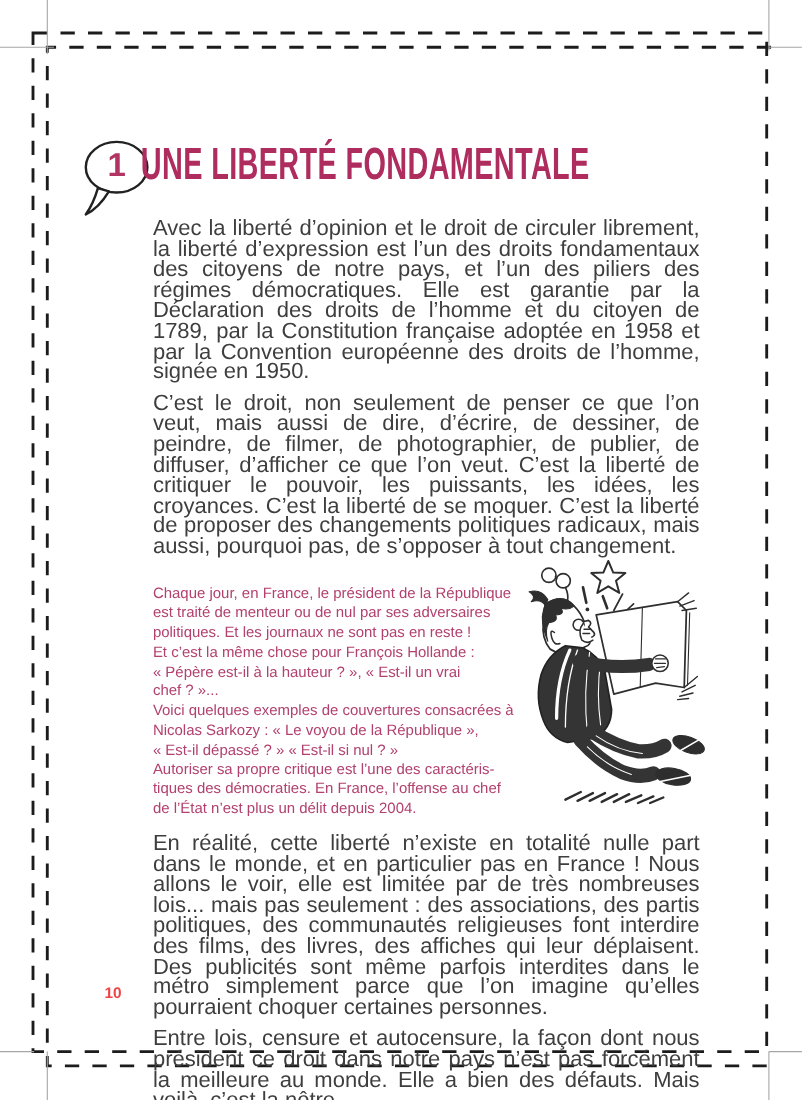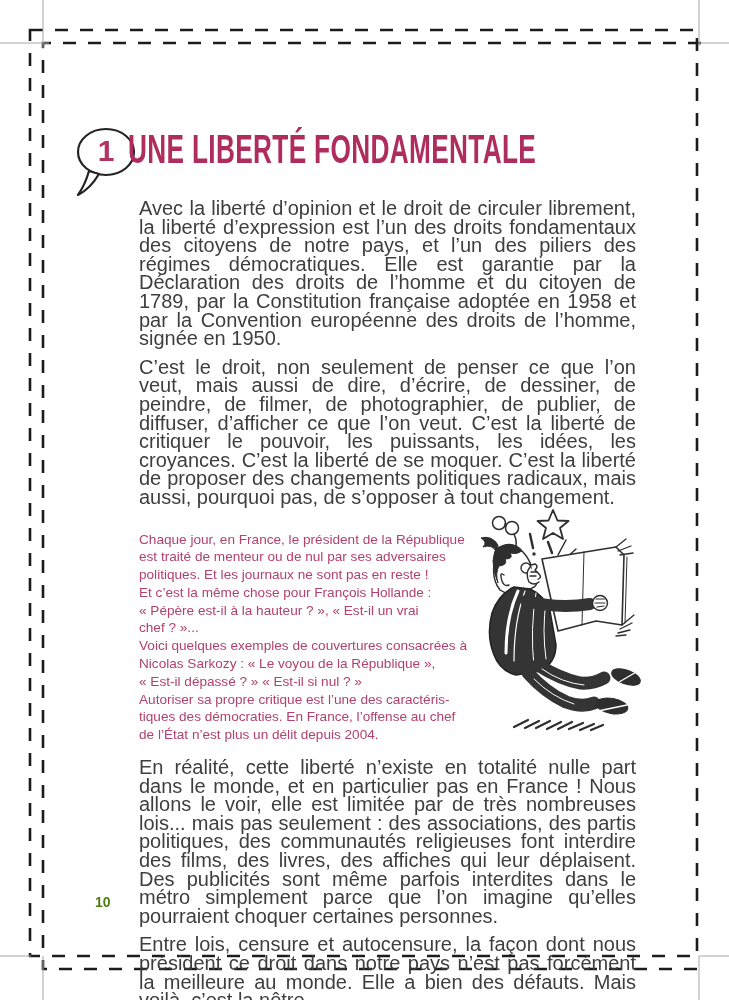--- a/index.html
+++ b/index.html
@@ -26,21 +26,21 @@
     text-align:justify;color:#3e3e3e;hyphens:manual;
   }
   .note-row{display:flex;justify-content:space-between;margin:24px 0 14px 0;}
   .note{flex:0 0 328px;width:328px;}
   .note p{
     margin:0;font-size:13.6px;line-height:17.8px;color:#b2416f;hyphens:manual;
   }
   .illu{flex:0 0 192px;width:192px;height:238px;margin:-28px -16px 0 0;}
   .pagenum{
     position:absolute;left:95px;top:894px;
-    font-size:14px;font-weight:bold;color:#4d7c0f;
+    font-size:14px;font-weight:bold;color:#ef4444;
   }
 </style>
 </head>
 <body>
 
 <div class="page">
 
   <svg class="cutline" width="729" height="1000" viewBox="0 0 729 1000">
     <g stroke="#1c1c1c" stroke-width="2.6" fill="none" stroke-dasharray="13 12">
       <rect x="30" y="30" width="667" height="926"></rect>

